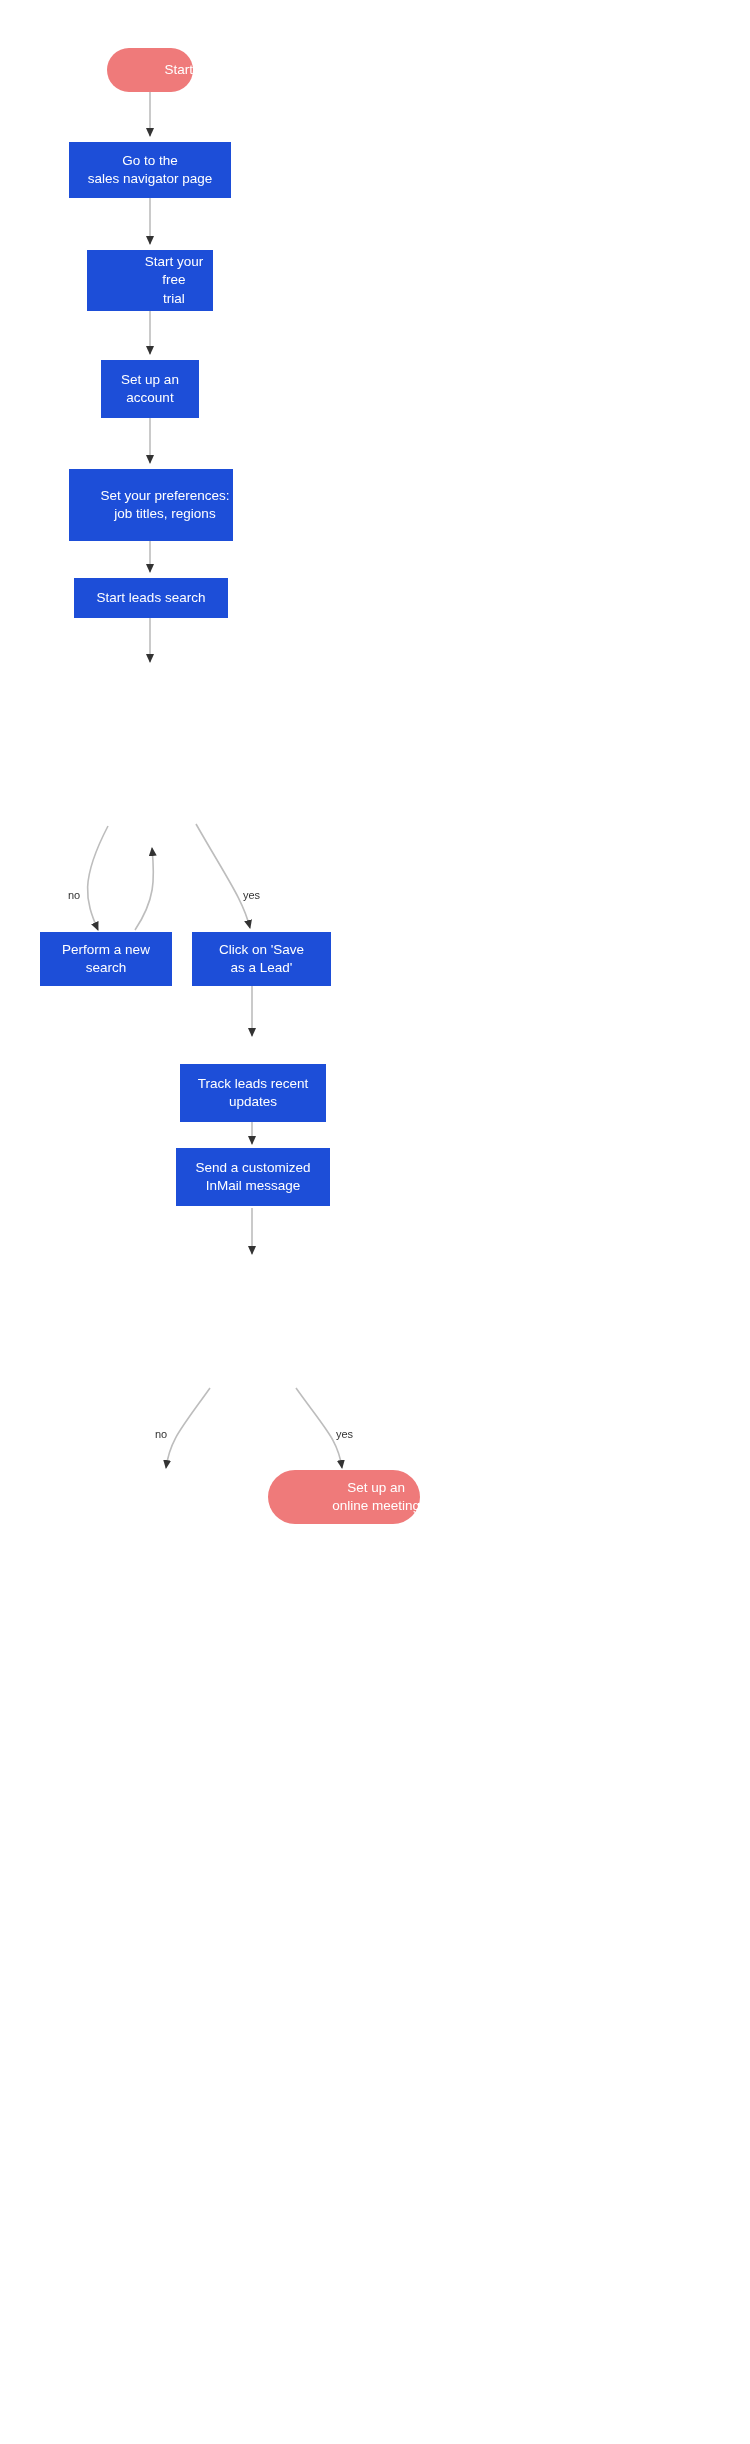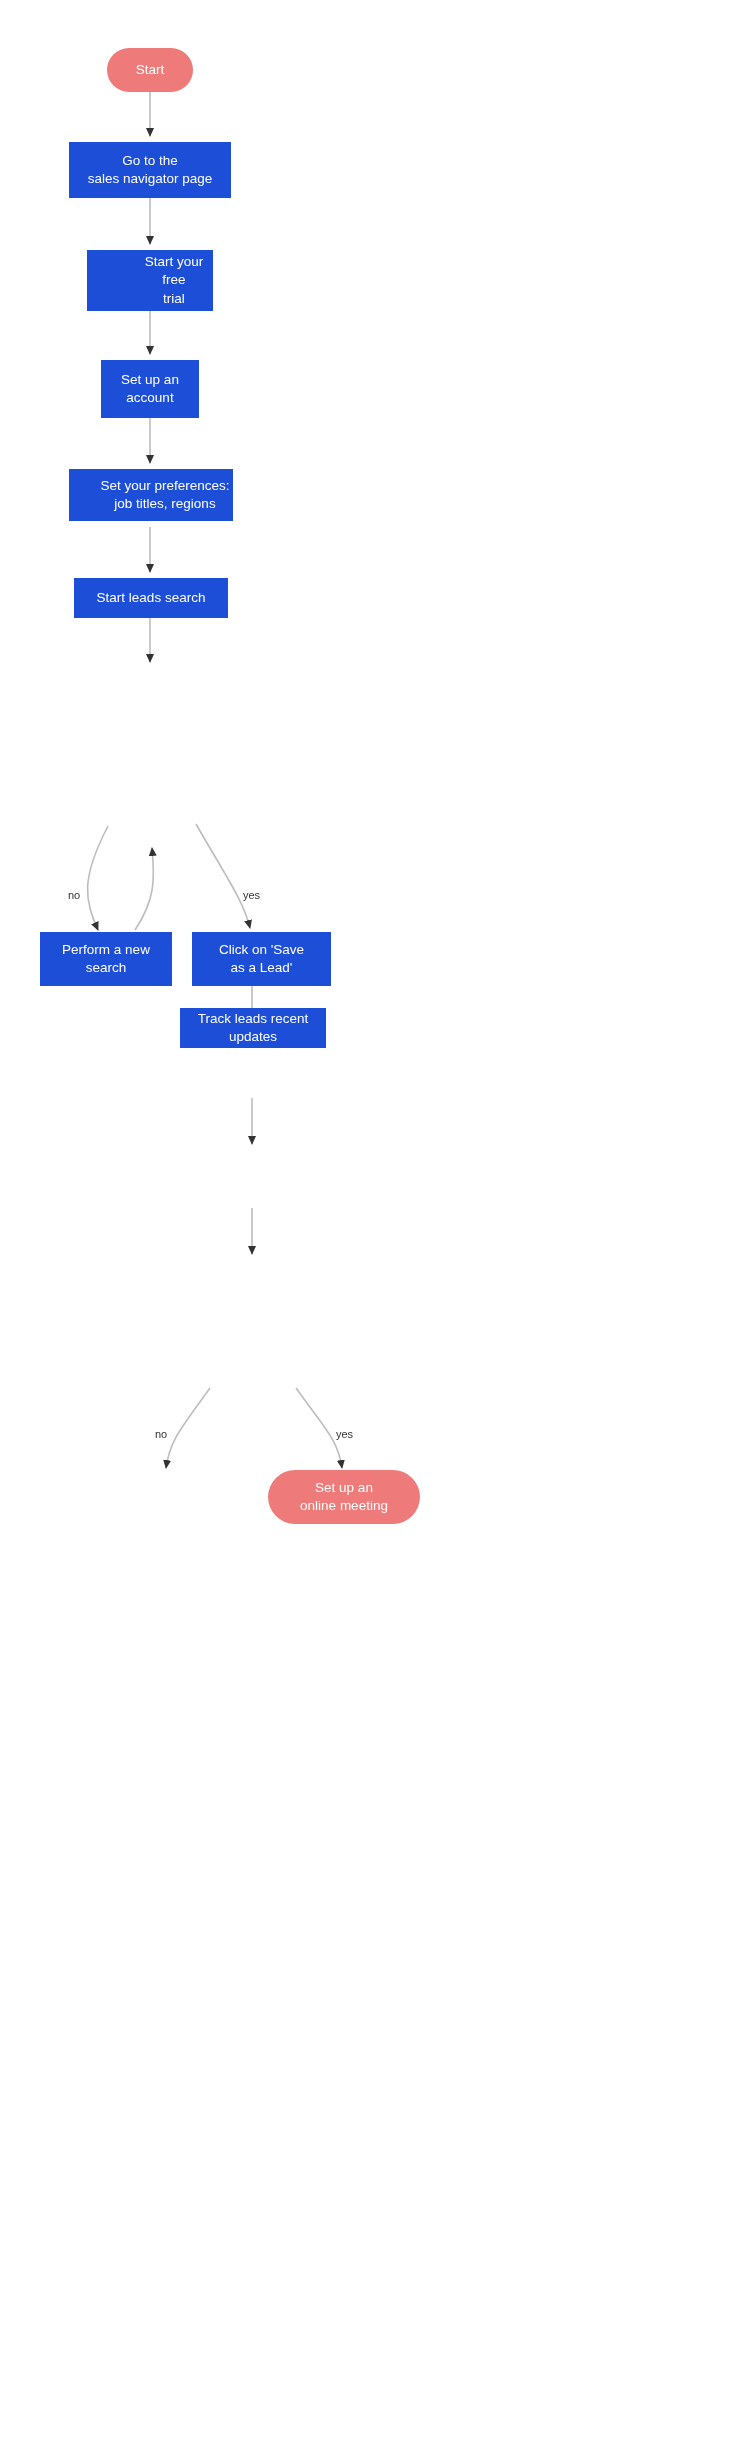--- a/index.html
+++ b/index.html
@@ -1,20 +1,20 @@
 <!DOCTYPE html>
 <html><head>
 <meta charset="utf-8">
 <style>
   html,body{margin:0;padding:0;background:#ffffff;}
   body{width:750px;height:2444px;position:relative;font-family:"Liberation Sans",sans-serif;overflow:hidden;}
   #canvas{position:absolute;left:0;top:0;width:750px;height:2444px;}
   .node{position:absolute;box-sizing:border-box;display:flex;align-items:center;justify-content:center;text-align:center;color:#ffffff;line-height:1.35;white-space:pre-line;z-index:2;}
   .proc{background:#1d4ed8;font-size:13.5px;}
-  .term{background:#ef7a7a;font-size:13.5px;border-radius:40px;}
+  .term{background:#ef7a7a;font-size:13.5px;border-radius:40px;justify-content:flex-end;}
   .dec{font-size:13.5px;background:transparent;}
   .dec .dlabel{position:relative;z-index:3;}
   .diamond-shape{position:absolute;left:0;top:0;width:100%;height:100%;z-index:1;}
   .edgelabel{position:absolute;font-size:11px;color:#333333;z-index:4;font-family:"Liberation Sans",sans-serif;background:transparent;}
   svg.edges{position:absolute;left:0;top:0;width:750px;height:2444px;z-index:1;}
 </style>
 </head>
 <body>
 
 <div id="canvas">
@@ -55,21 +55,21 @@
   <div class="node proc" style="left:87px;top:250px;width:126px;height:61px;padding-left:48px;">
     <span>Start your free
 trial</span>
   </div>
 
   <div class="node proc" style="left:101px;top:360px;width:98px;height:58px;">
     <span>Set up an
 account</span>
   </div>
 
-  <div class="node proc" style="left:69px;top:469px;width:164px;height:52px;padding-left:28px;">
+  <div class="node proc" style="left:69px;top:469px;width:164px;height:72px;padding-left:28px;">
     <span>Set your preferences:
 job titles, regions</span>
   </div>
 
   <div class="node proc" style="left:74px;top:578px;width:154px;height:40px;">
     <span>Start leads search</span>
   </div>
 
 
   <div class="edgelabel" style="left:68px;top:889px;">
@@ -83,25 +83,29 @@
   <div class="node proc" style="left:40px;top:932px;width:132px;height:54px;">
     <span>Perform a new
 search</span>
   </div>
 
   <div class="node proc" style="left:192px;top:932px;width:139px;height:54px;">
     <span>Click on 'Save
 as a Lead'</span>
   </div>
 
-  <div class="node proc" style="left:180px;top:1008px;width:146px;height:40px;">
+  <div class="node proc" style="left:180px;top:1064px;width:146px;height:58px;">
     <span>Track leads recent
 updates</span>
   </div>
 
+  <div class="node proc" style="left:176px;top:1148px;width:154px;height:58px;">
+    <span>Send a customized
+InMail message</span>
+  </div>
 
 
   <div class="edgelabel" style="left:155px;top:1428px;">
     <span>no</span>
   </div>
 
   <div class="edgelabel" style="left:336px;top:1428px;">
     <span>yes</span>
   </div>
 

